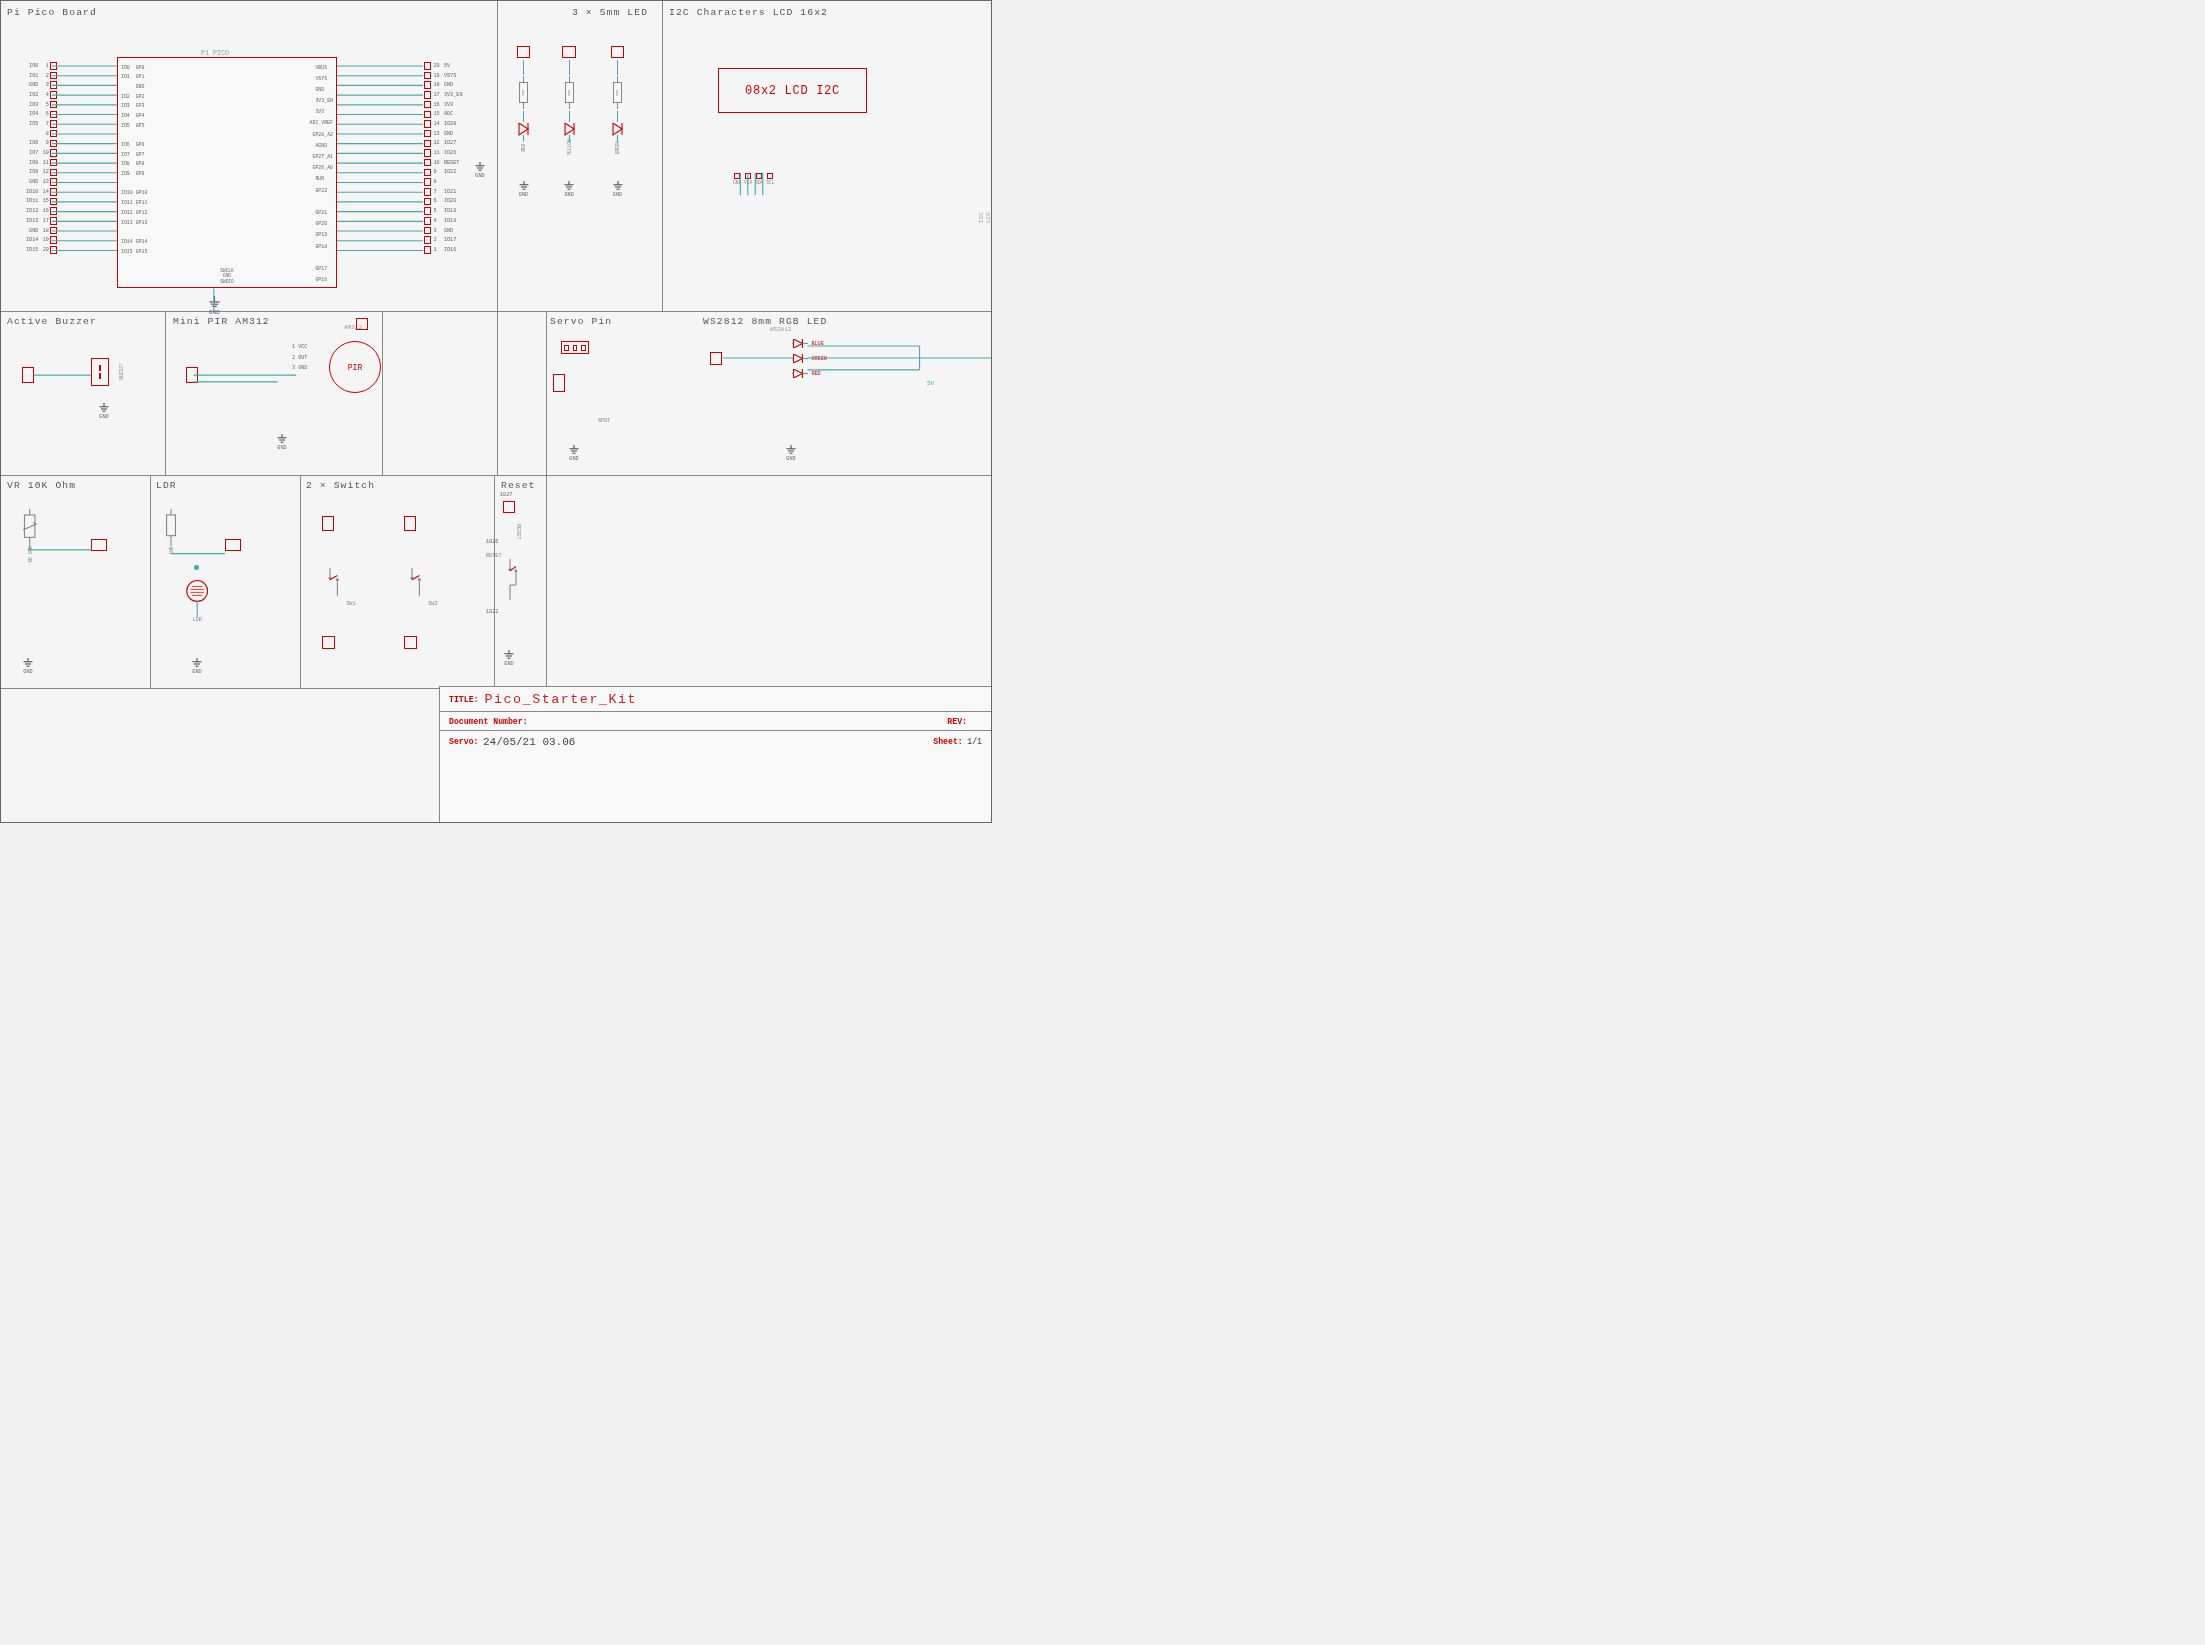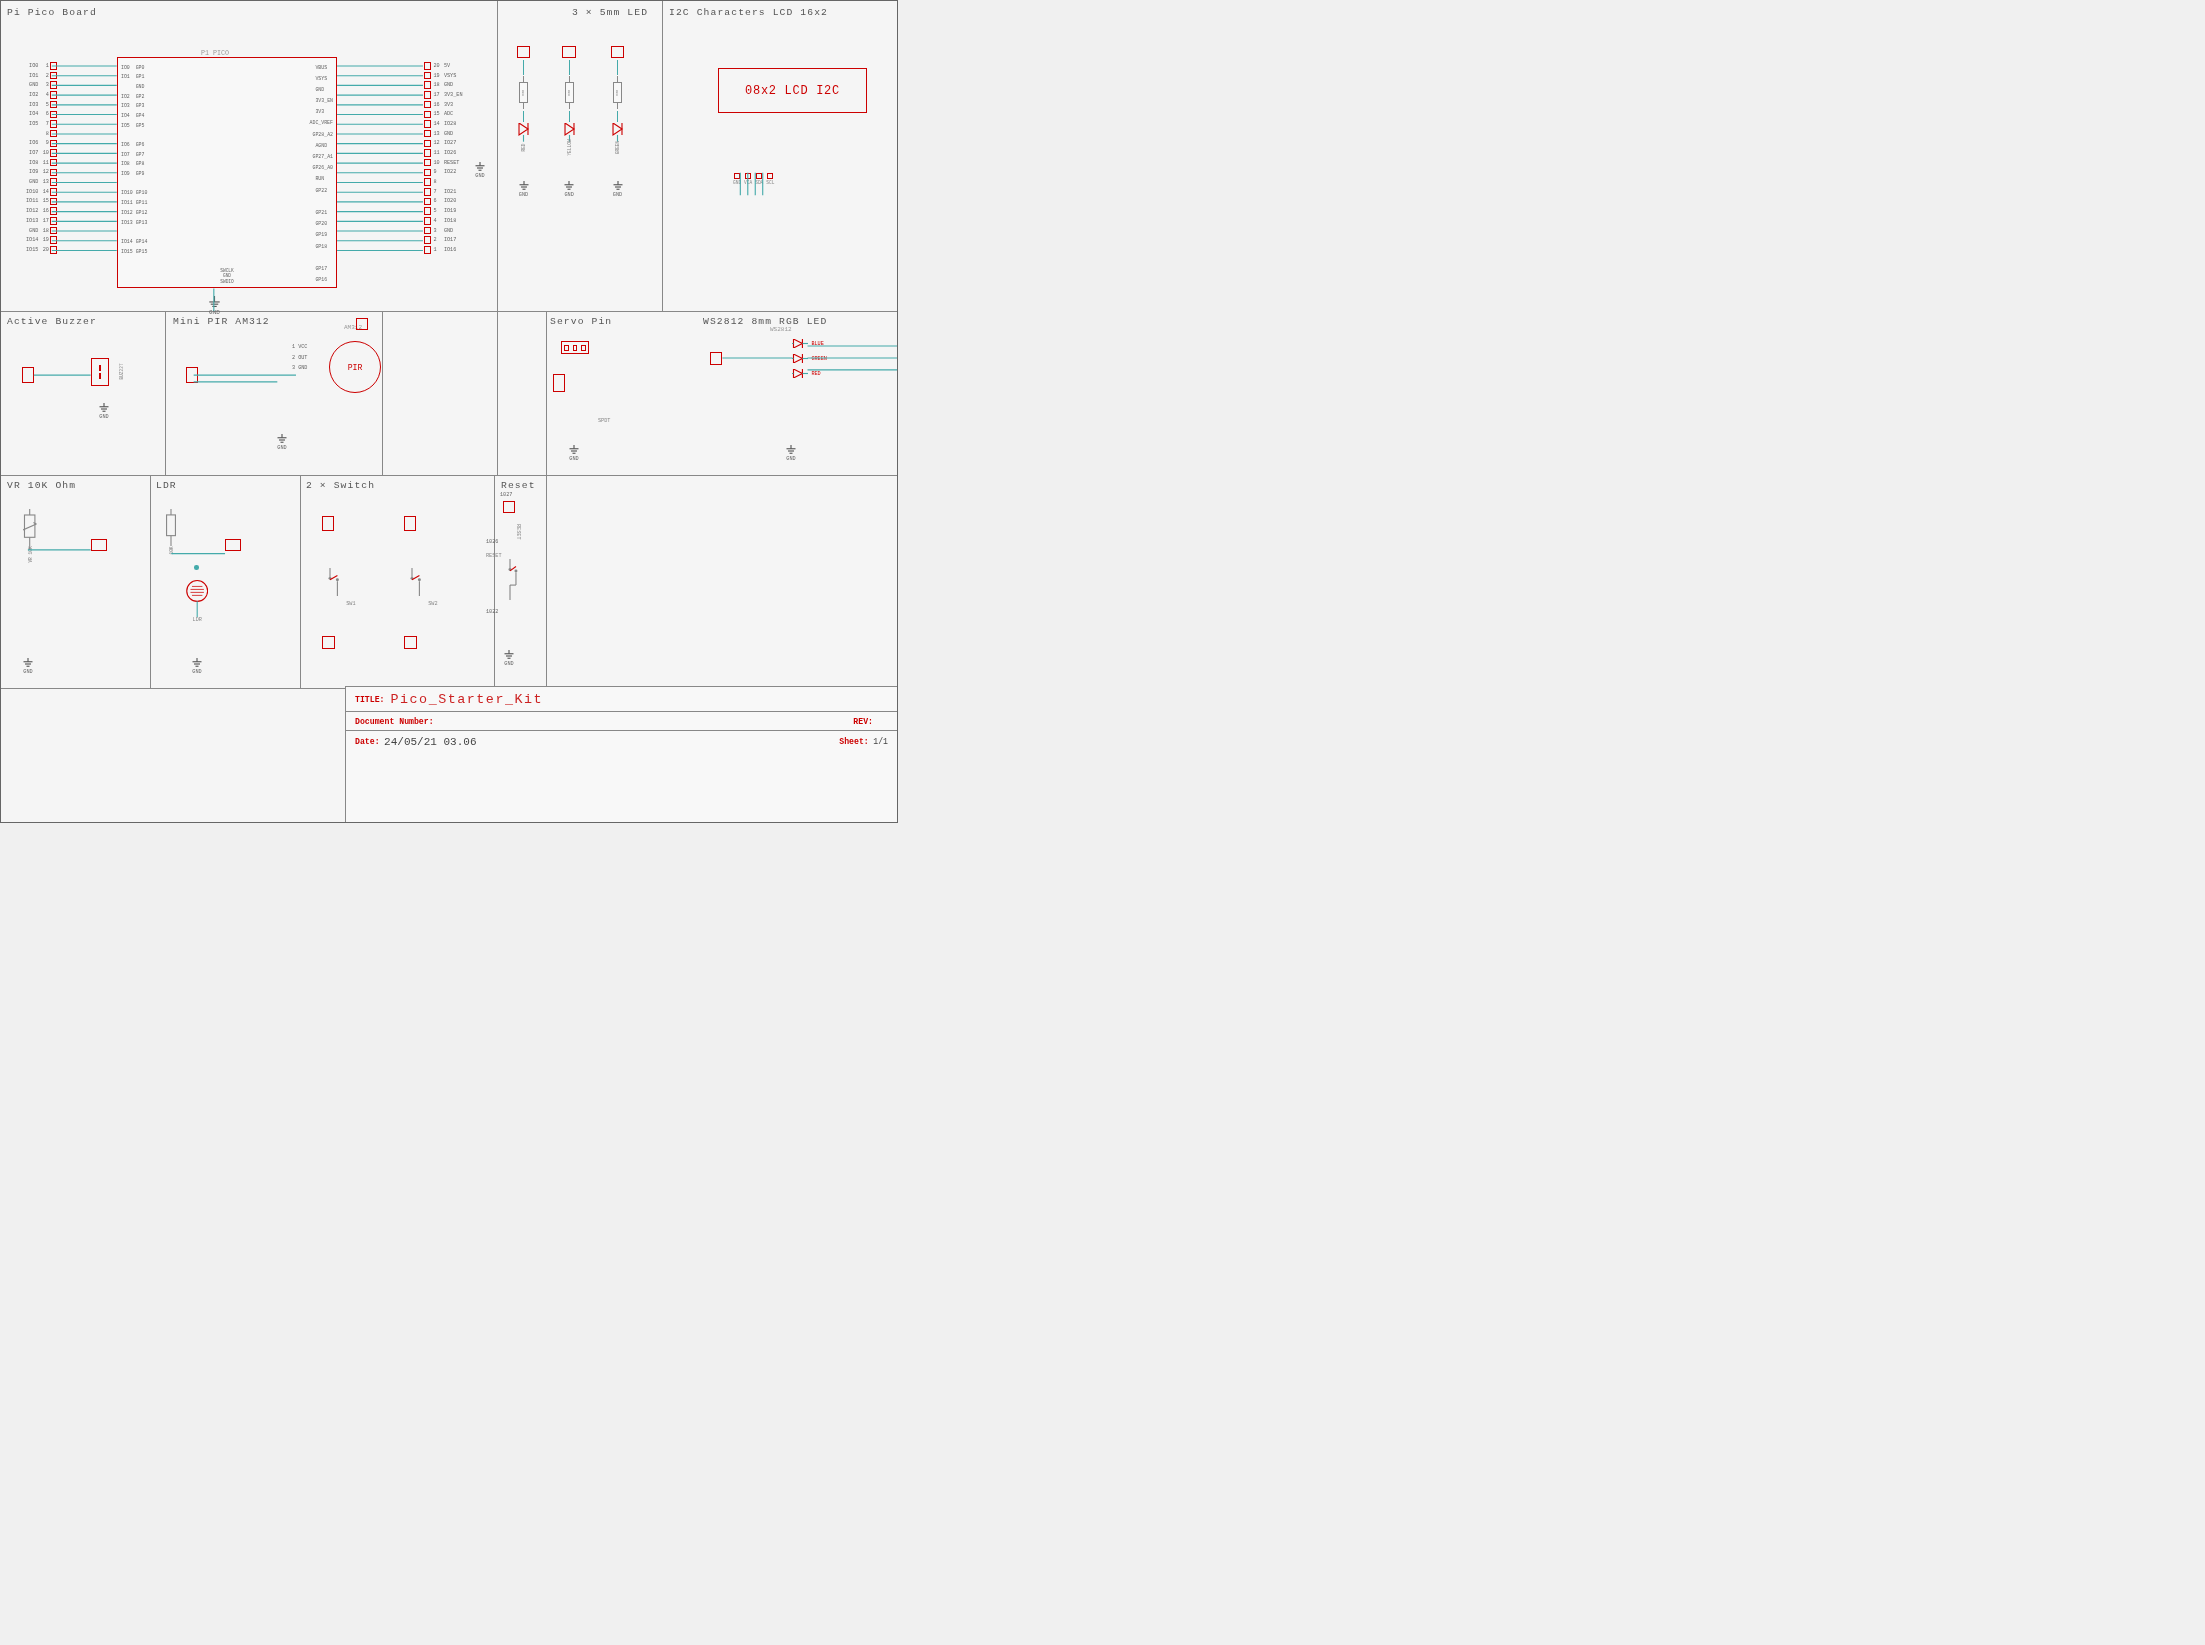--- a/index.html
+++ b/index.html
@@ -6,21 +6,21 @@
     body {
       background: #f0f0f0;
       font-family: 'Courier New', monospace;
       width: 1103px;
       height: 823px;
       overflow: hidden;
     }
 
     
     .main-container {
-      width: 898px;
+      width: 992px;
       height: 823px;
       background: #f5f5f5;
       border: 1.5px solid #666;
       position: relative;
       font-family: 'Courier New', monospace;
       overflow: hidden;
     }
 
     
     .hdiv1 { position: absolute; top: 310px; left: 0; width: 100%; height: 0.7px; background: #888; }
@@ -858,21 +858,21 @@
     <div style="padding:4.5px 9px; border-bottom:0.7px solid #888; display:flex; align-items:center; justify-content:space-between;">
       <span style="font-size:8.2px; color:#cc0000; font-weight:bold; font-family:'Courier New',monospace;">Document Number:</span>
       <div style="display:flex; gap:15px; align-items:center;">
         <span style="font-size:8.2px; color:#cc0000; font-weight:bold; font-family:'Courier New',monospace;">REV:</span>
         <span style="font-size:8.2px; color:#444; font-family:'Courier New',monospace;"></span>
       </div>
     </div>
 
     <div style="padding:4.5px 9px; display:flex; align-items:center; justify-content:space-between;">
       <div style="display:flex; gap:4.5px; align-items:center;">
-        <span style="font-size:8.2px; color:#cc0000; font-weight:bold; font-family:'Courier New',monospace;">Date:</span>
+        <span style="font-size:8.2px; color:#cc0000; font-weight:bold; font-family:'Courier New',monospace;">Servo:</span>
         <span style="font-size:11px; color:#444; font-family:'Courier New',monospace;">24/05/21 03.06</span>
       </div>
       <div style="display:flex; gap:4.5px; align-items:center;">
         <span style="font-size:8.2px; color:#cc0000; font-weight:bold; font-family:'Courier New',monospace;">Sheet:</span>
         <span style="font-size:8.2px; color:#444; font-family:'Courier New',monospace;">1/1</span>
       </div>
     </div>
   </div>
 
   <svg class="main-svg" viewBox="0 0 1477 1102" width="1103" height="823">

